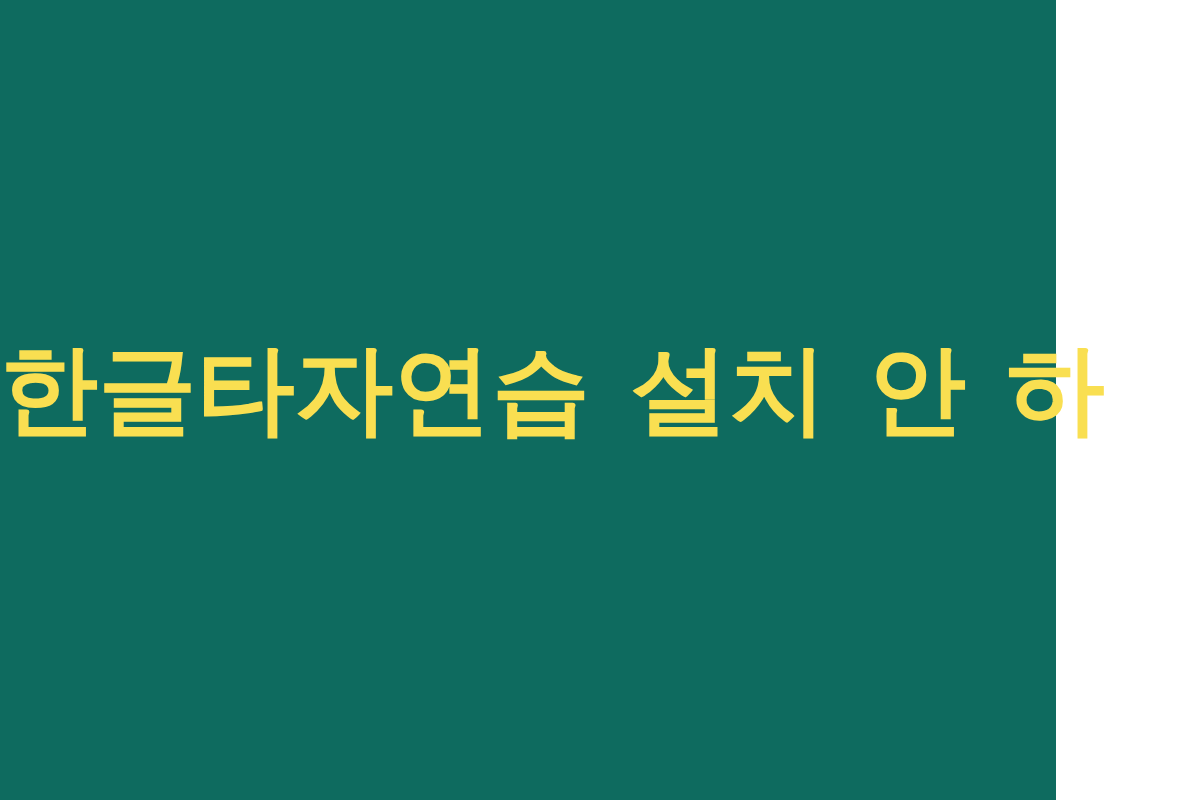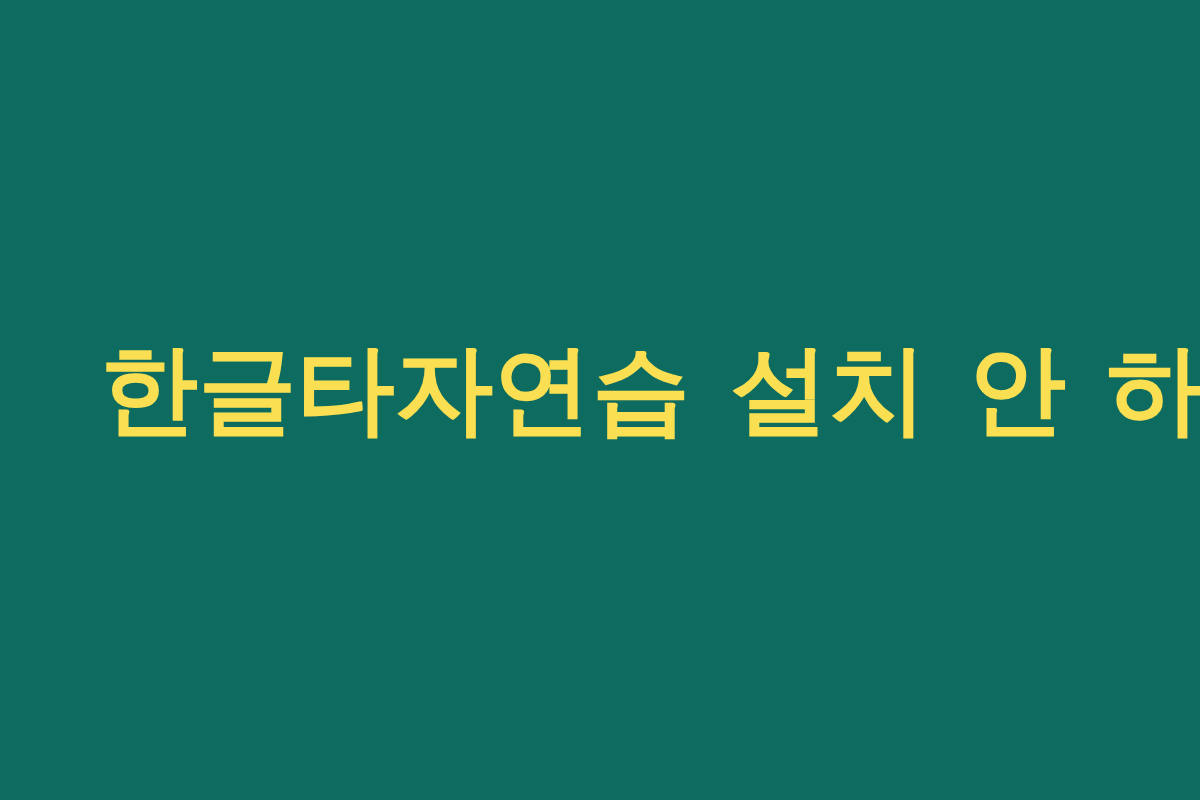--- a/index.html
+++ b/index.html
@@ -11,27 +11,26 @@
   body {
     width: 1200px;
     height: 800px;
     overflow: hidden;
     font-family: "DejaVu Sans", "Liberation Sans", sans-serif;
   }
 
   .banner {
     position: relative;
     box-sizing: border-box;
-    width: 1200px;
+    width: 1056px;
     height: 800px;
     display: flex;
     align-items: center;
-    justify-content: flex-end;
+    justify-content: flex-start;
     background: #0E6B5F;
-    padding-left: 24px;
   }
 
   .headline {
     display: block;
     width: 1100px;
     margin: 0;
     padding: 0 0 22px 0;   
     text-align: center;
     color: #F9DF51;
     font-family: "DejaVu Sans", "Liberation Sans", sans-serif;

